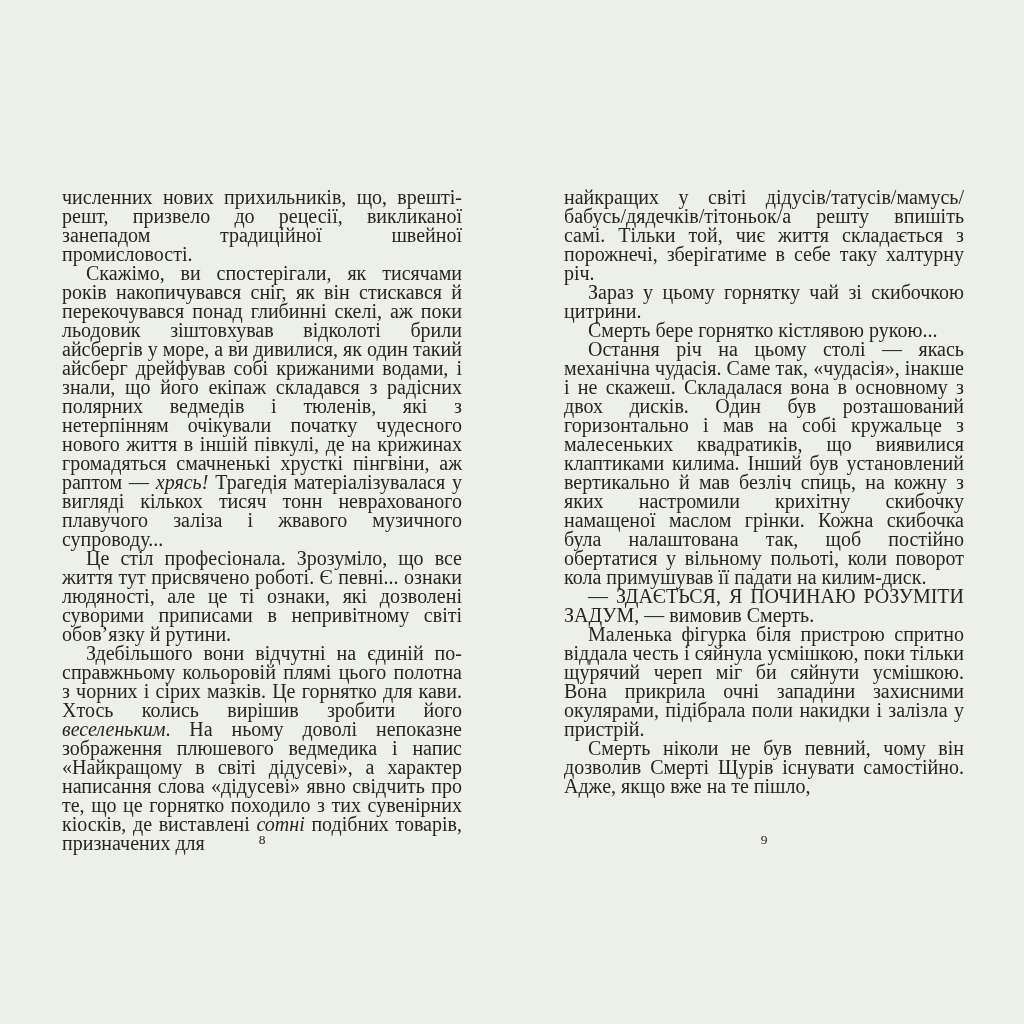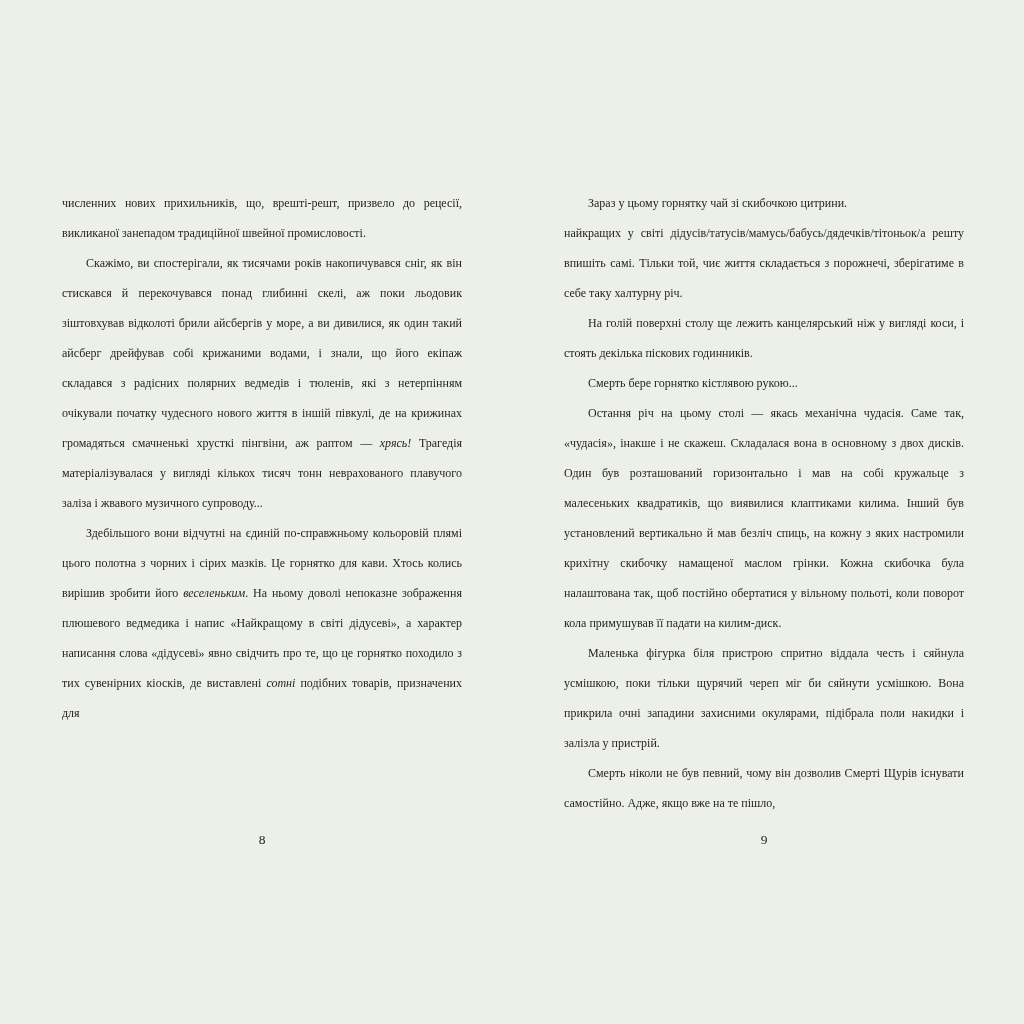--- a/index.html
+++ b/index.html
@@ -17,22 +17,22 @@
     color: #26261f;
   }
   .page {
     position: absolute;
     top: 188px;
     width: 400px;
   }
   .page-left  { left: 62px; }
   .page-right { left: 564px; }
   .page-text {
-    font-size: 12px;
-    line-height: 30px;
+    font-size: 20px;
+    line-height: 19px;
     text-align: justify;
   }
   .para {
     margin: 0;
     padding: 0;
   }
   .para.indent { text-indent: 24px; }
   .para em { font-style: italic; }
   .pagenum {
     position: absolute;
@@ -47,31 +47,32 @@
 </style>
 </head>
 <body>
 
 <div class="canvas">
 
   <div class="page page-left">
     <div class="page-text">
         <p class="para"><span>численних нових прихильників, що, врешті-решт, призвело до рецесії, викликаної занепадом традиційної швейної промисловості.</span></p>
         <p class="para indent"><span>Скажімо, ви спостерігали, як тисячами років накопичувався сніг, як він стискався й перекочувався понад глибинні скелі, аж поки льодовик зіштовхував відколоті брили айсбергів у море, а ви дивилися, як один такий айсберг дрейфував собі крижаними водами, і знали, що його екіпаж складався з радісних полярних ведмедів і тюленів, які з нетерпінням очікували початку чудесного нового життя в іншій півкулі, де на крижинах громадяться смачненькі хрусткі пінгвіни, аж раптом — </span><em>хрясь!</em><span> Трагедія матеріалізувалася у вигляді кількох тисяч тонн неврахованого плавучого заліза і жвавого музичного супроводу...</span></p>
+        <p class="para indent"><span>Це стіл професіонала. Зрозуміло, що все життя тут присвячено роботі. Є певні... ознаки людяності, але це ті ознаки, які дозволені суворими приписами в непривітному світі обов’язку й рутини.</span></p>
         <p class="para indent"><span>Здебільшого вони відчутні на єдиній по-справжньому кольоровій плямі цього полотна з чорних і сірих мазків. Це горнятко для кави. Хтось колись вирішив зробити його </span><em>веселеньким</em><span>. На ньому доволі непоказне зображення плюшевого ведмедика і напис «Найкращому в світі дідусеві», а характер написання слова «дідусеві» явно свідчить про те, що це горнятко походило з тих сувенірних кіосків, де виставлені </span><em>сотні</em><span> подібних товарів, призначених для</span></p>
       </div>
   </div>
 
   <div class="page page-right">
     <div class="page-text">
+        <p class="para"><span>найкращих у світі дідусів/татусів/мамусь/бабусь/дядечків/тітоньок/а решту впишіть самі. Тільки той, чиє життя складається з порожнечі, зберігатиме в себе таку халтурну річ.</span></p>
         <p class="para indent"><span>Зараз у цьому горнятку чай зі скибочкою цитрини.</span></p>
-        <p class="para"><span>найкращих у світі дідусів/татусів/мамусь/бабусь/дядечків/тітоньок/а решту впишіть самі. Тільки той, чиє життя складається з порожнечі, зберігатиме в себе таку халтурну річ.</span></p>
-        <p class="para indent"><span>На голій поверхні столу ще лежить канцелярський ніж у вигляді коси, і стоять декілька піскових годинників.</span></p>
         <p class="para indent"><span>Смерть бере горнятко кістлявою рукою...</span></p>
         <p class="para indent"><span>Остання річ на цьому столі — якась механічна чудасія. Саме так, «чудасія», інакше і не скажеш. Складалася вона в основному з двох дисків. Один був розташований горизонтально і мав на собі кружальце з малесеньких квадратиків, що виявилися клаптиками килима. Інший був установлений вертикально й мав безліч спиць, на кожну з яких настромили крихітну скибочку намащеної маслом грінки. Кожна скибочка була налаштована так, щоб постійно обертатися у вільному польоті, коли поворот кола примушував її падати на килим-диск.</span></p>
+        <p class="para indent"><span>— ЗДАЄТЬСЯ, Я ПОЧИНАЮ РОЗУМІТИ ЗАДУМ, — вимовив Смерть.</span></p>
         <p class="para indent"><span>Маленька фігурка біля пристрою спритно віддала честь і сяйнула усмішкою, поки тільки щурячий череп міг би сяйнути усмішкою. Вона прикрила очні западини захисними окулярами, підібрала поли накидки і залізла у пристрій.</span></p>
         <p class="para indent"><span>Смерть ніколи не був певний, чому він дозволив Смерті Щурів існувати самостійно. Адже, якщо вже на те пішло,</span></p>
       </div>
   </div>
 
   <div class="pagenum pagenum-left">8</div>
 
   <div class="pagenum pagenum-right">9</div>
 
 </div>

